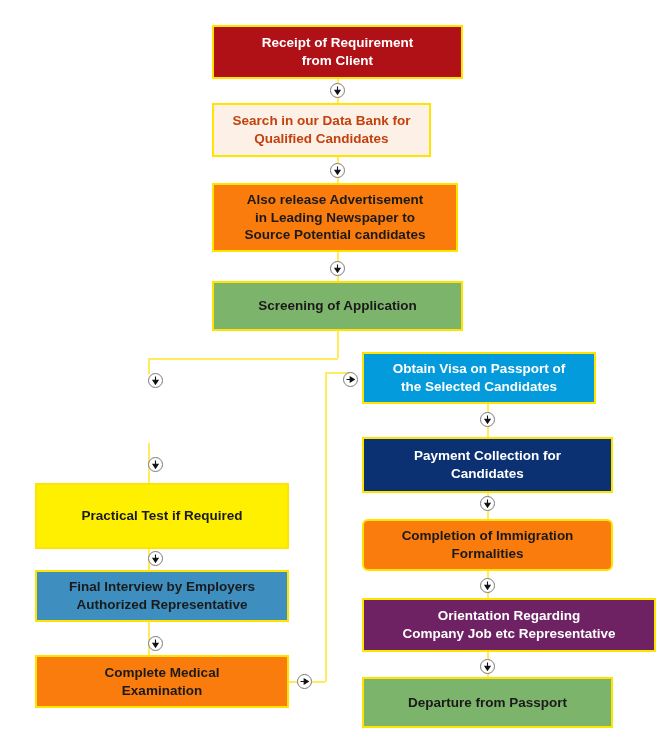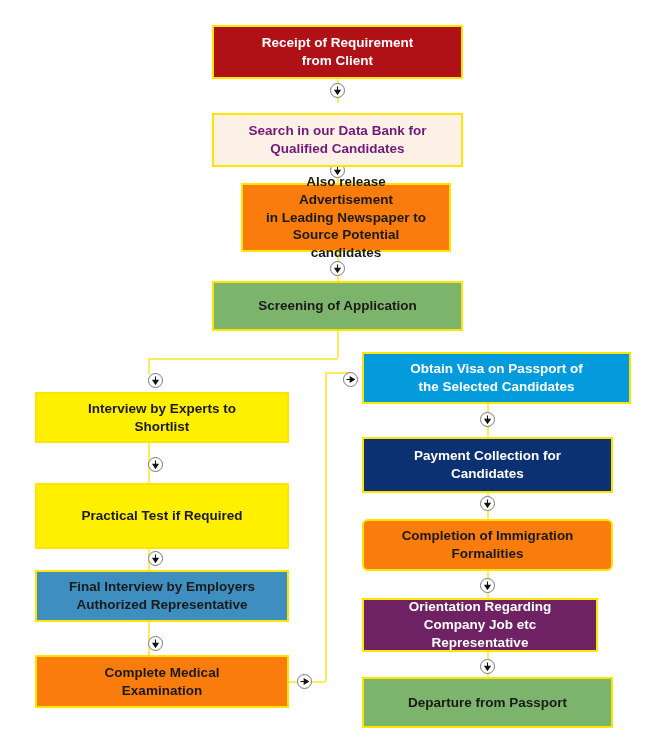--- a/index.html
+++ b/index.html
@@ -137,35 +137,33 @@
         <path d="M4.5 0.5 L4.5 6.3 M1.9 4.2 L4.5 8.2 L7.1 4.2 Z" stroke="#111" stroke-width="1.1" fill="#111"></path>
       </svg>
     </div>
     <div class="arrow" style="left: 480px; top: 659px;">
       <svg width="9" height="9" viewBox="0 0 9 9">
         <path d="M4.5 0.5 L4.5 6.3 M1.9 4.2 L4.5 8.2 L7.1 4.2 Z" stroke="#111" stroke-width="1.1" fill="#111"></path>
       </svg>
     </div>
     <div class="node" style="left: 212px; top: 25px; width: 251px; height: 54px; background: rgb(176, 17, 22); color: rgb(255, 255, 255); border-color: rgb(255, 228, 0);">Receipt of Requirement
 from Client</div>
-    <div class="node" style="left: 212px; top: 103px; width: 251px; height: 54px; background: rgb(253, 240, 231); color: #701a75; border-color: rgb(255, 228, 0); margin-top: 10px;">Search  in our Data Bank for
+    <div class="node" style="left: 212px; top: 103px; width: 219px; height: 54px; background: rgb(253, 240, 231); color: #c2410c; border-color: rgb(255, 228, 0);">Search  in our Data Bank for
 Qualified Candidates</div>
-    <div class="node" style="left: 212px; top: 183px; width: 210px; height: 69px; background: rgb(249, 124, 12); color: rgb(26, 26, 26); border-color: rgb(255, 228, 0); margin-left: 29px;">Also release Advertisement
+    <div class="node" style="left: 212px; top: 183px; width: 246px; height: 69px; background: rgb(249, 124, 12); color: rgb(26, 26, 26); border-color: rgb(255, 228, 0);">Also release Advertisement
 in Leading Newspaper to
 Source Potential candidates</div>
     <div class="node" style="left: 212px; top: 281px; width: 251px; height: 50px; background: rgb(125, 180, 108); color: rgb(26, 26, 26); border-color: rgb(255, 228, 0); text-align: right;">Screening of Application</div>
-    <div class="node" style="left: 35px; top: 392px; width: 254px; height: 51px; background: rgb(255, 240, 0); color: rgb(26, 26, 26); border-color: rgb(255, 228, 0);">Interview by Experts to
-Shortlist</div>
     <div class="node" style="left: 35px; top: 483px; width: 254px; height: 66px; background: rgb(255, 240, 0); color: rgb(26, 26, 26); border-color: rgb(255, 228, 0);">Practical Test if Required</div>
     <div class="node" style="left: 35px; top: 570px; width: 254px; height: 52px; background: rgb(62, 143, 192); color: rgb(26, 26, 26); border-color: rgb(255, 228, 0);">Final Interview by Employers
 Authorized Representative</div>
     <div class="node" style="left: 35px; top: 655px; width: 254px; height: 53px; background: rgb(249, 124, 12); color: rgb(26, 26, 26); border-color: rgb(255, 228, 0);">Complete Medical
 Examination</div>
-    <div class="node" style="left: 362px; top: 352px; width: 269px; height: 52px; background: rgb(4, 155, 221); color: rgb(255, 255, 255); border-color: rgb(255, 228, 0);">Obtain Visa on Passport of
+    <div class="node" style="left: 362px; top: 352px; width: 234px; height: 52px; background: rgb(4, 155, 221); color: rgb(255, 255, 255); border-color: rgb(255, 228, 0);">Obtain Visa on Passport of
 the Selected Candidates</div>
     <div class="node" style="left: 362px; top: 437px; width: 251px; height: 56px; background: rgb(11, 49, 115); color: rgb(255, 255, 255); border-color: rgb(255, 228, 0);">Payment Collection for
 Candidates</div>
     <div class="node" style="left: 362px; top: 519px; width: 251px; height: 52px; background: rgb(249, 124, 12); color: rgb(26, 26, 26); border-color: rgb(255, 228, 0); border-radius: 6px;">Completion of Immigration
 Formalities</div>
-    <div class="node" style="left: 362px; top: 598px; width: 236px; height: 54px; background: rgb(110, 33, 99); color: rgb(255, 255, 255); border-color: rgb(255, 228, 0);">Orientation Regarding
+    <div class="node" style="left: 362px; top: 598px; width: 294px; height: 54px; background: rgb(110, 33, 99); color: rgb(255, 255, 255); border-color: rgb(255, 228, 0);">Orientation Regarding
 Company Job etc Representative</div>
     <div class="node" style="left: 362px; top: 677px; width: 251px; height: 51px; background: rgb(125, 180, 108); color: rgb(26, 26, 26); border-color: rgb(255, 228, 0);">Departure from Passport</div>
   </div>
 
 </body></html>

